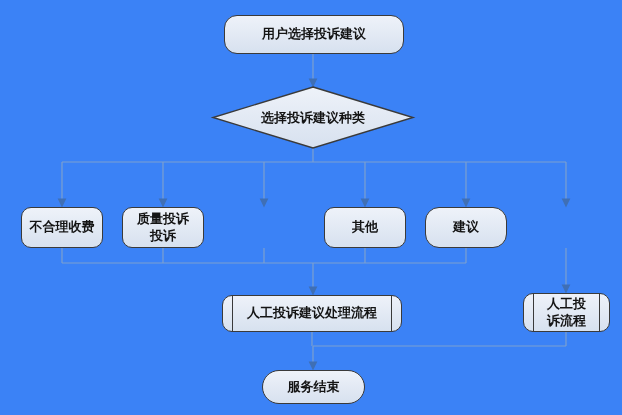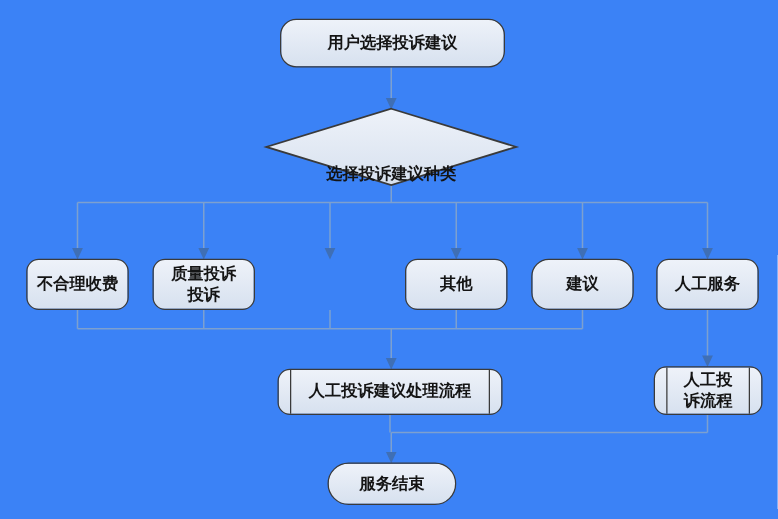--- a/index.html
+++ b/index.html
@@ -111,39 +111,36 @@
     <path class="edge" d="M313 346 H566"></path>
     <path class="edge" d="M313 346 V363" marker-end="url(#arr)"></path>
 
     <polygon class="diamond-shape" points="313,87 413,117.5 313,148 213,117.5"></polygon>
   </svg>
 
   <div class="node terminator-start" style="left:224px;top:15px;width:180px;height:39px;">
     <span class="label">用户选择投诉建议</span>
   </div>
 
-  <div class="diamond-label" style="left:213px;top:87px;width:200px;height:61px;align-items:flex-end;">
+  <div class="diamond-label" style="left:213px;top:87px;width:200px;height:61px;">
     <span class="label">选择投诉建议种类</span>
   </div>
 
   <div class="node process" style="left:21px;top:207px;width:82px;height:41px;">
     <span class="label">不合理收费</span>
   </div>
   <div class="node process" style="left:122px;top:207px;width:82px;height:41px;">
     <span class="label">质量投诉
 投诉</span>
   </div>
   <div class="node process" style="left:324px;top:207px;width:82px;height:41px;">
     <span class="label">其他</span>
   </div>
   <div class="node process" style="left:425px;top:207px;width:82px;height:41px;border-radius:14px;">
     <span class="label">建议</span>
-  </div>
-  <div class="node process" style="left:525px;top:207px;width:82px;height:41px;">
-    <span class="label">人工服务</span>
   </div>
 
   <div class="node predefined" style="left:222px;top:295px;width:180px;height:37px;">
     <span class="bar left"></span>
     <span class="label">人工投诉建议处理流程</span>
     <span class="bar right"></span>
   </div>
 
   <div class="node predefined" style="left:523px;top:293px;width:87px;height:39px;">
     <span class="bar left"></span>

